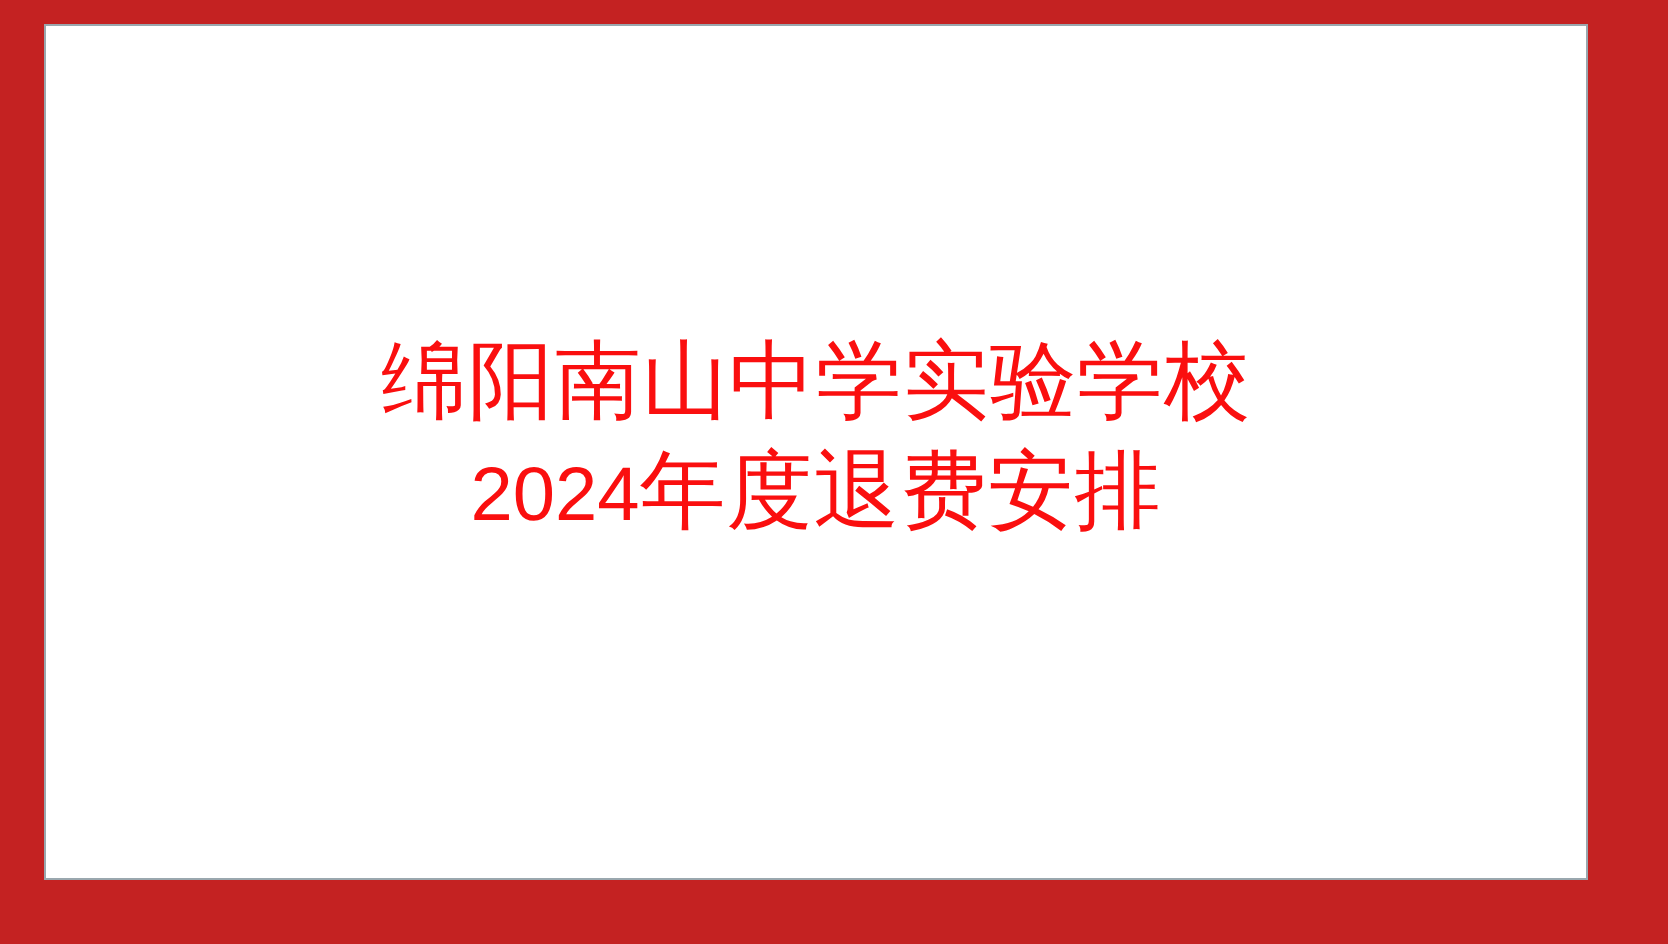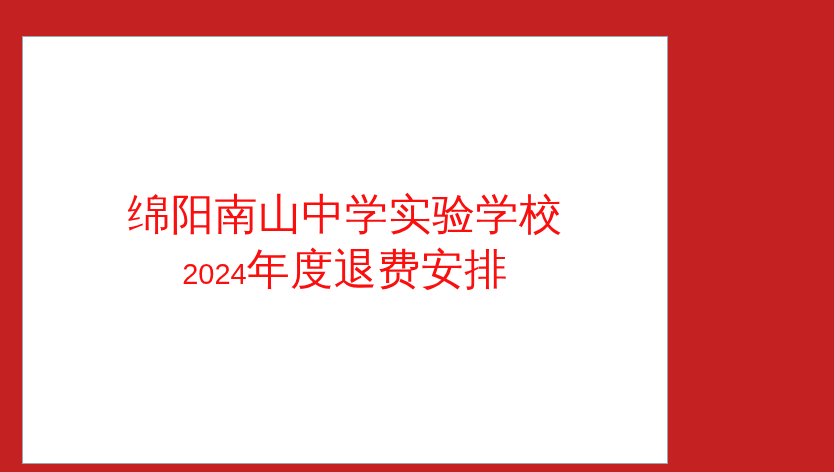--- a/index.html
+++ b/index.html
@@ -12,22 +12,22 @@
     width: 834px;
     height: 472px;
     background: #c42222;
     box-sizing: border-box;
     overflow: hidden;
     font-family: "Liberation Sans", sans-serif;
   }
   #inner-panel {
     position: absolute;
     left: 22px;
-    top: 36px;
-    width: 646px;
+    top: 12px;
+    width: 772px;
     height: 428px;
     background: #ffffff;
     box-sizing: border-box;
     border: 1px solid #9aa7ae;
     display: flex;
     align-items: center;
     justify-content: flex-start;
   }
   #title-block {
     width: 100%;
@@ -37,21 +37,21 @@
   .title-line {
     color: #fa0f0f;
     font-family: "Liberation Serif", "DejaVu Serif", serif;
     font-size: 43px;
     line-height: 55px;
     letter-spacing: 0.5px;
     white-space: nowrap;
   }
   .title-line .latin {
     font-family: "Liberation Sans", "DejaVu Sans", sans-serif;
-    font-size: 29px;
+    font-size: 38px;
     letter-spacing: 0px;
   }
 </style>
 </head>
 <body>
 
 <div id="slide">
   <div id="inner-panel">
     <div id="title-block">
       <div class="title-line">绵阳南山中学实验学校</div>

